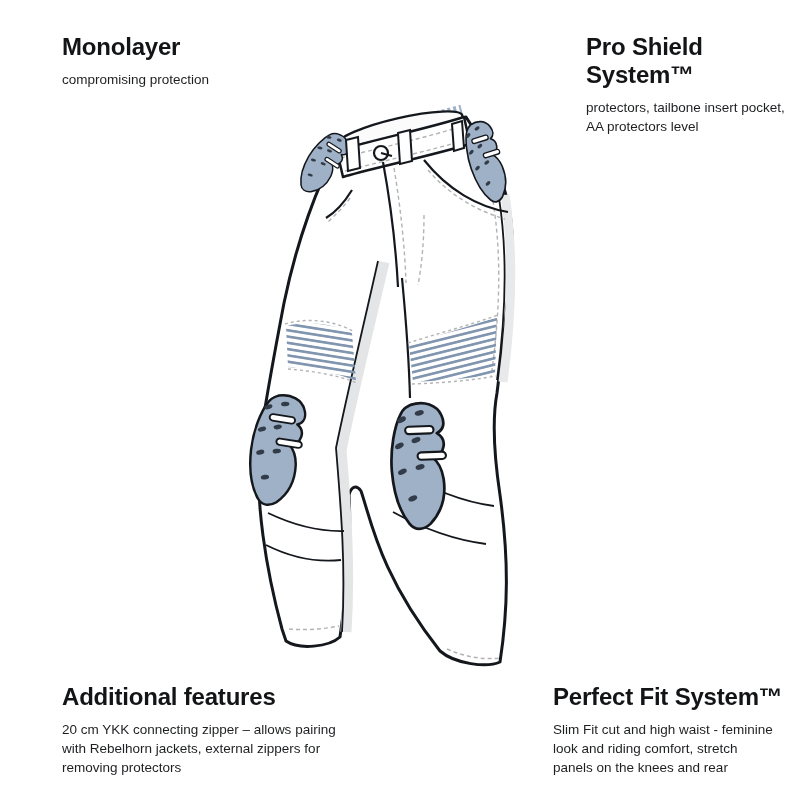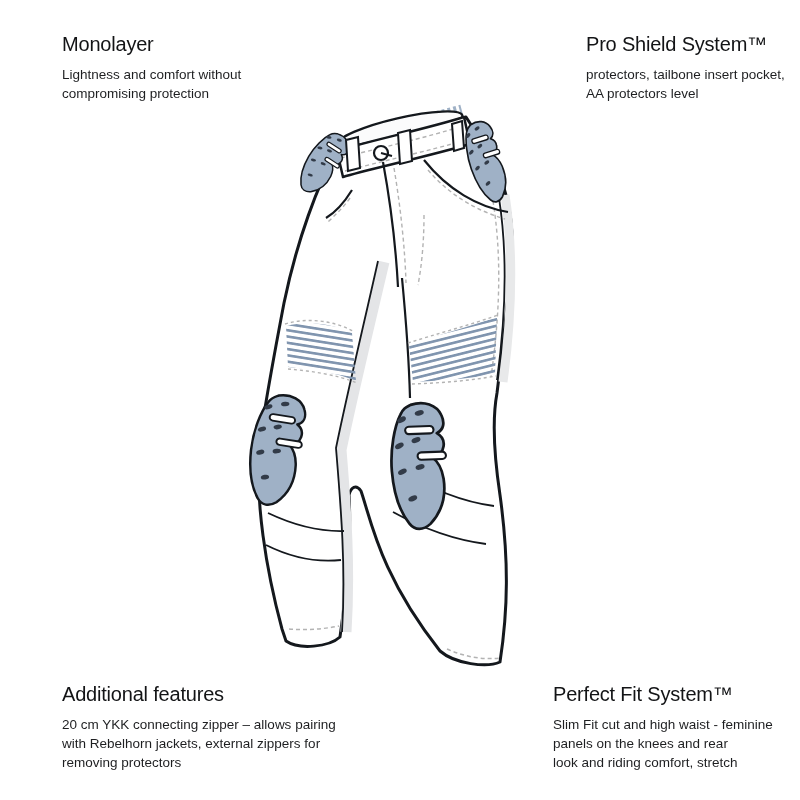--- a/index.html
+++ b/index.html
@@ -5,58 +5,57 @@
   html,body{margin:0;padding:0;}
   body{
     width:800px;height:800px;position:relative;overflow:hidden;
     background:#ffffff;
     font-family:"Liberation Sans", sans-serif;
     color:#1b1c1e;
   }
   .feature{position:absolute;}
   .feature h2{
     margin:0 0 9px 0;
-    font-size:20px;font-weight:normal;letter-spacing:-0.2px;color:#131416;
+    font-size:24px;font-weight:bold;letter-spacing:-0.2px;color:#131416;
   }
   .feature .line{
     font-size:13.5px;line-height:19px;color:#1e1f21;white-space:nowrap;
   }
   .pos-tl{left:62px;top:33px;}
   .pos-tr{left:586px;top:33px;}
   .pos-bl{left:62px;top:683px;}
   .pos-br{left:553px;top:683px;}
   #drawing{position:absolute;left:0;top:0;width:800px;height:800px;}
 </style>
 </head>
 <body>
 
 <div class="feature pos-tl">
   <h2>Monolayer</h2>
-  <div class="line">Lightness and comfort without</div>
   <div class="line">compromising protection</div>
 </div>
 
 <div class="feature pos-tr">
   <h2>Pro Shield System™</h2>
   <div class="line">protectors, tailbone insert pocket,</div>
   <div class="line">AA protectors level</div>
 </div>
 
 <div class="feature pos-bl">
   <h2>Additional features</h2>
   <div class="line">20 cm YKK connecting zipper – allows pairing</div>
   <div class="line">with Rebelhorn jackets, external zippers for</div>
   <div class="line">removing protectors</div>
 </div>
 
 <div class="feature pos-br">
   <h2>Perfect Fit System™</h2>
   <div class="line">Slim Fit cut and high waist - feminine</div>
+  <div class="line">look and riding comfort, stretch</div>
   <div class="line">panels on the knees and rear</div>
-  <div class="line">look and riding comfort, stretch</div>
 </div>
 
 <svg id="drawing" viewBox="0 0 800 800" aria-hidden="true">
   <defs>
     <pattern id="ribsL" width="9" height="6.2" patternUnits="userSpaceOnUse" patternTransform="rotate(9)">
       <line x1="0" y1="2.2" x2="9" y2="2.2" stroke="#7F94AE" stroke-width="2.6"></line>
     </pattern>
     <pattern id="ribsR" width="9" height="6.2" patternUnits="userSpaceOnUse" patternTransform="rotate(-14)">
       <line x1="0" y1="2.2" x2="9" y2="2.2" stroke="#7F94AE" stroke-width="2.6"></line>
     </pattern>

